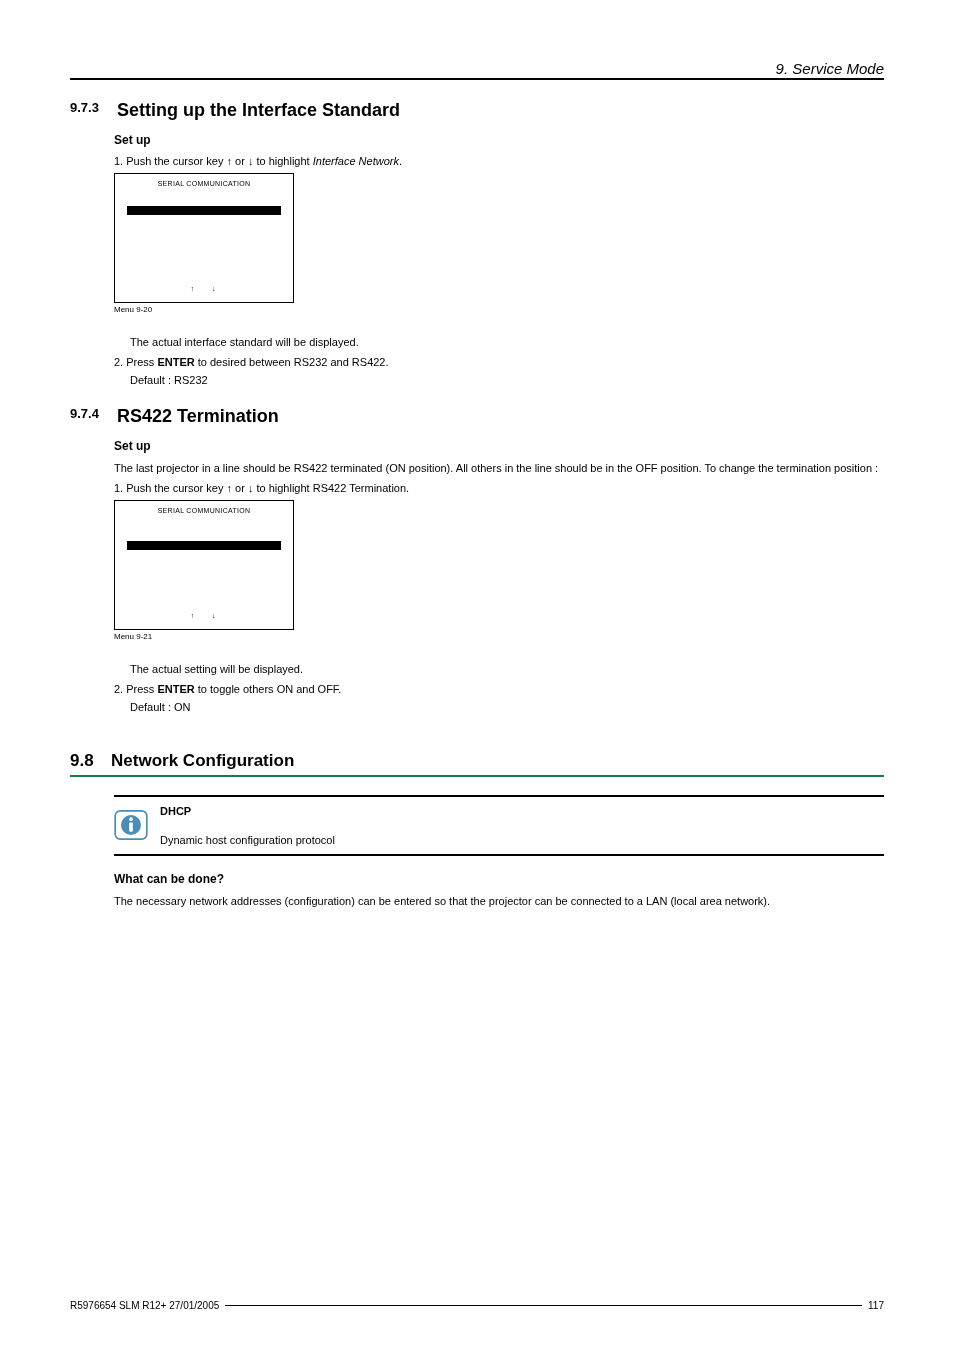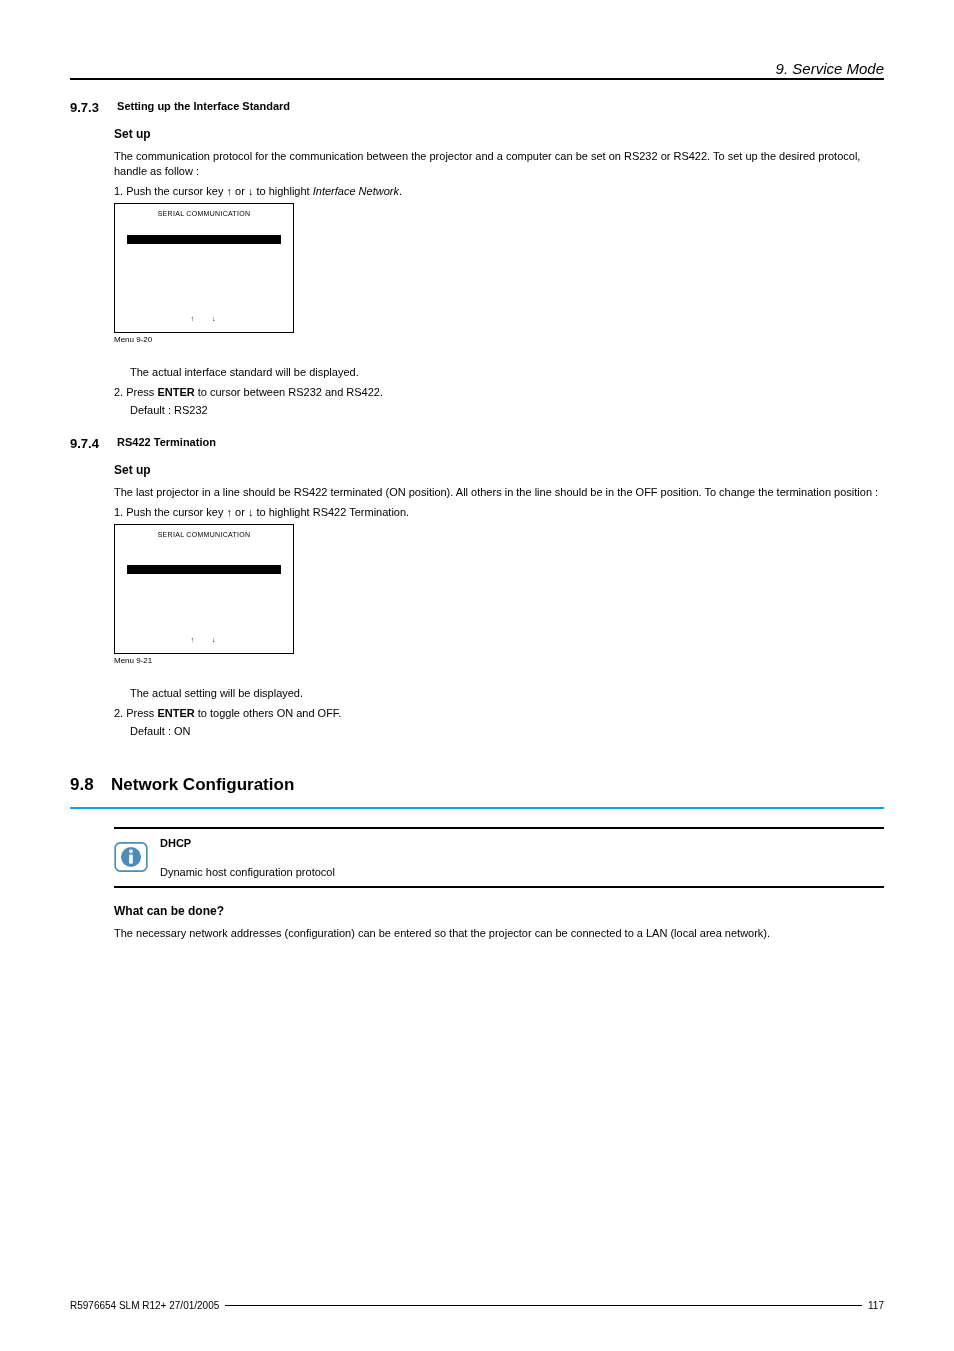--- a/index.html
+++ b/index.html
@@ -24,21 +24,21 @@
   .section-num {
     display: inline-block;
     width: 44px;
     font-weight: bold;
     font-size: 13px;
     vertical-align: top;
   }
   .section-title {
     display: inline-block;
     font-weight: bold;
-    font-size: 11px;
+    font-size: 18px;
     text-align: center;
   }
   .heading-row { margin-bottom: 12px; }
   .indent-block { margin-left: 44px; }
   .subhead {
     font-weight: bold;
     font-size: 12px;
     margin-bottom: 8px;
   }
   .para {
@@ -81,22 +81,22 @@
     width: 100%;
     left: 0;
     font-size: 7px;
     letter-spacing: 2px;
   }
   .menu-caption {
     font-size: 8px;
     margin-bottom: 22px;
   }
   .big-section {
-    border-bottom: 2px solid #0ea5e9;
-    padding-bottom: 12px;
+    border-bottom: 2px solid #15803d;
+    padding-bottom: 4px;
     margin-top: 38px;
     margin-bottom: 18px;
   }
   .big-section .num {
     font-weight: bold;
     font-size: 17px;
     display: inline-block;
     width: 38px;
   }
   .big-section .title {
@@ -141,38 +141,37 @@
 
 <div class="chapter-header">9. Service Mode</div>
 
 <div class="heading-row">
   <span class="section-num">9.7.3</span>
   <span class="section-title">Setting up the Interface Standard</span>
 </div>
 
 <div class="indent-block">
   <div class="subhead">Set up</div>
-  <div class="para">The communication protocol for the communication between the projector and a computer can be set on RS232 or RS422. To set up the desired protocol, handle as follow :</div>
   <div class="step">
     <span>1.  Push the cursor key ↑ or ↓ to highlight </span><em class="it">Interface Network</em><span>.</span>
   </div>
 
   <div class="menu-box">
     <div class="menu-title">SERIAL COMMUNICATION</div>
     <div style="height:6px"></div>
     <div style="visibility:hidden">BAUDRATE</div>
     <div class="menu-highlight"></div>
     <div style="visibility:hidden">RS422 TERMINATION</div>
     <div class="menu-arrows">↑&nbsp;&nbsp;&nbsp;&nbsp;↓</div>
   </div>
   <div class="menu-caption">Menu 9-20</div>
 
   <div class="step-sub">The actual interface standard will be displayed.</div>
   <div class="step">
-    <span>2.  Press </span><b class="bold">ENTER</b><span> to cursor between RS232 and RS422.</span>
+    <span>2.  Press </span><b class="bold">ENTER</b><span> to desired between RS232 and RS422.</span>
   </div>
   <div class="step-sub">Default :  RS232</div>
 </div>
 
 <div class="heading-row" style="margin-top:20px">
   <span class="section-num">9.7.4</span>
   <span class="section-title">RS422 Termination</span>
 </div>
 
 <div class="indent-block">

